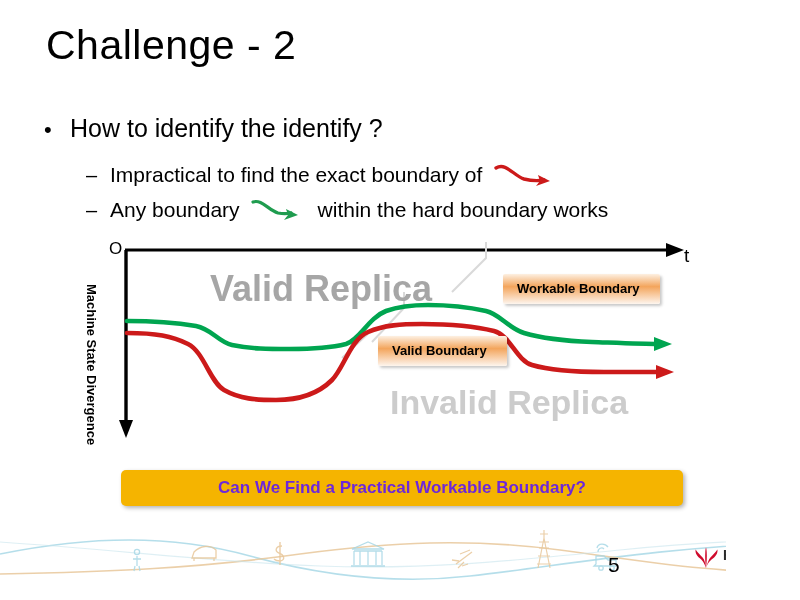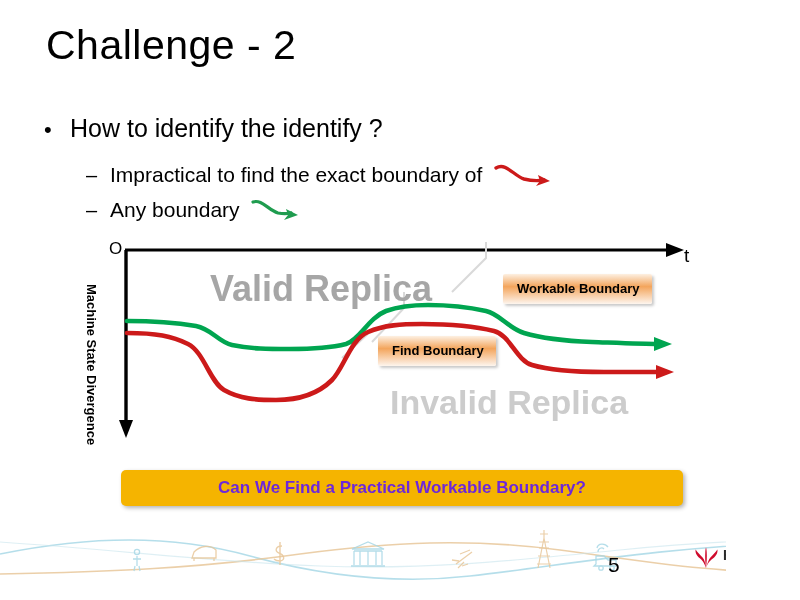--- a/index.html
+++ b/index.html
@@ -123,21 +123,21 @@
   }
   #watermark-invalid {
     left: 390px;
     top: 383px;
     font-size: 34px;
     color: #cccccc;
   }
 
   .callout {
     position: absolute;
-    padding: 7px 12px 8px 14px;
+    padding: 7px 20px 8px 14px;
     font-size: 13px;
     font-weight: bold;
     color: #000000;
     background: linear-gradient(to bottom, #fdf0e2 0%, #f3a55c 42%, #f8c99e 68%, #fdf5ee 100%);
     border-radius: 2px;
     box-shadow: 2px 2px 3px rgba(0,0,0,0.22);
     white-space: nowrap;
     text-align: center;
   }
   #callout-workable { left: 503px; top: 274px; }
@@ -221,20 +221,21 @@
 
   <div class="bullet-l2" id="bullet-sub-2">
     <span class="marker">–</span>
     <span>Any boundary</span>
     <span class="inline-arrow gap-before gap-after">
       <svg width="56" height="28" viewBox="0 0 56 28">
         <path d="M3 6 C 12 3, 18 14, 28 17 C 33 18, 37 18, 41 17" stroke="#1f9c4f" stroke-width="3.2" fill="none" stroke-linecap="round"></path>
         <path d="M48 19 L 36 13 L 38 19 L 34 24 Z" fill="#1f9c4f"></path>
       </svg>
     </span>
+    <span>within the hard boundary works</span>
   </div>
 
   <div id="chart">
     <svg width="800" height="220" viewBox="0 0 800 220">
 
       <line x1="125" y1="18" x2="668" y2="18" stroke="#000000" stroke-width="3.2"></line>
       <polygon points="684,18 666,11 666,25" fill="#000000"></polygon>
 
       <line x1="126" y1="18" x2="126" y2="190" stroke="#000000" stroke-width="3.4"></line>
       <polygon points="126,206 119,188 133,188" fill="#000000"></polygon>
@@ -272,21 +273,21 @@
   </div>
 
   <div id="axis-origin-label">O</div>
   <div id="axis-t-label">t</div>
   <div id="y-axis-title">Machine State Divergence</div>
 
   <div class="watermark" id="watermark-valid">Valid Replica</div>
   <div class="watermark" id="watermark-invalid">Invalid Replica</div>
 
   <div class="callout" id="callout-workable">Workable Boundary</div>
-  <div class="callout" id="callout-hard">Find Boundary</div>
+  <div class="callout" id="callout-hard">Valid Boundary</div>
 
   <div id="cta-banner">
     <span id="cta-banner-text">Can We Find a Practical Workable Boundary?</span>
   </div>
 
   <div id="footer-decor">
     <svg width="800" height="80" viewBox="0 0 800 80">
       <path d="M0 34 C 90 16, 170 14, 250 36 C 330 58, 400 64, 470 56 C 560 46, 650 28, 800 22" stroke="#a8d8e6" stroke-width="1.6" fill="none" opacity="0.85"></path>
       <path d="M0 54 C 110 52, 200 48, 300 34 C 390 22, 470 18, 560 30 C 650 42, 720 54, 800 52" stroke="#e8c79a" stroke-width="1.6" fill="none" opacity="0.85"></path>
       <path d="M0 22 C 120 30, 210 42, 320 46 C 430 50, 520 40, 620 30 C 700 22, 760 20, 800 20" stroke="#c8e4ec" stroke-width="1.2" fill="none" opacity="0.6"></path>

